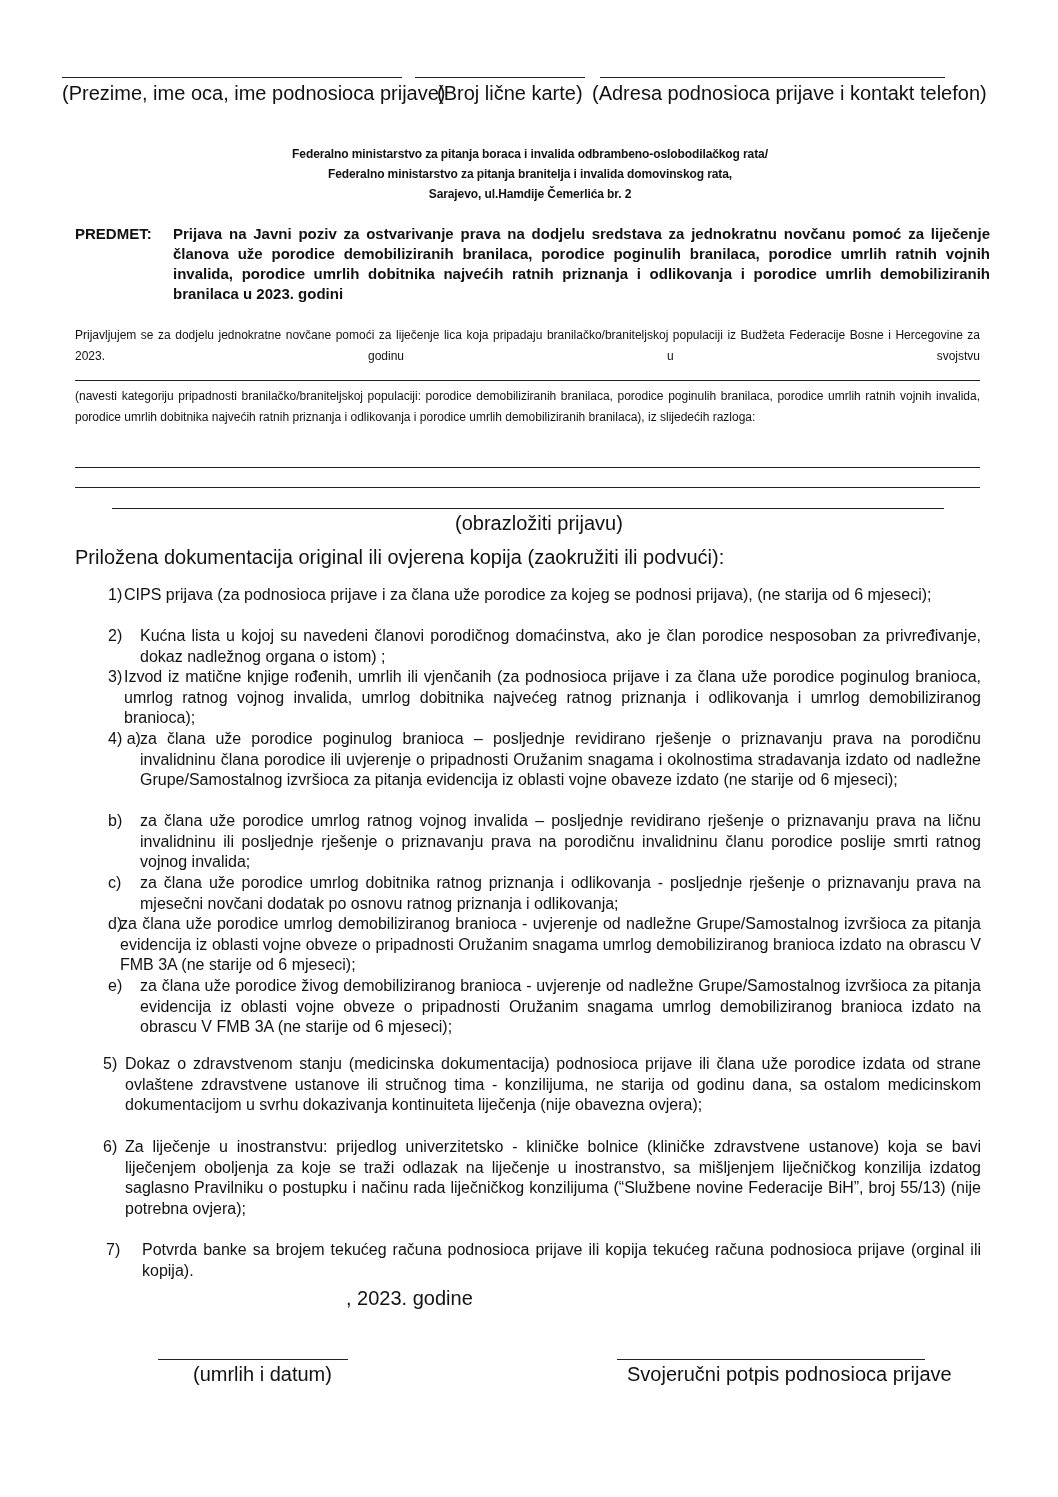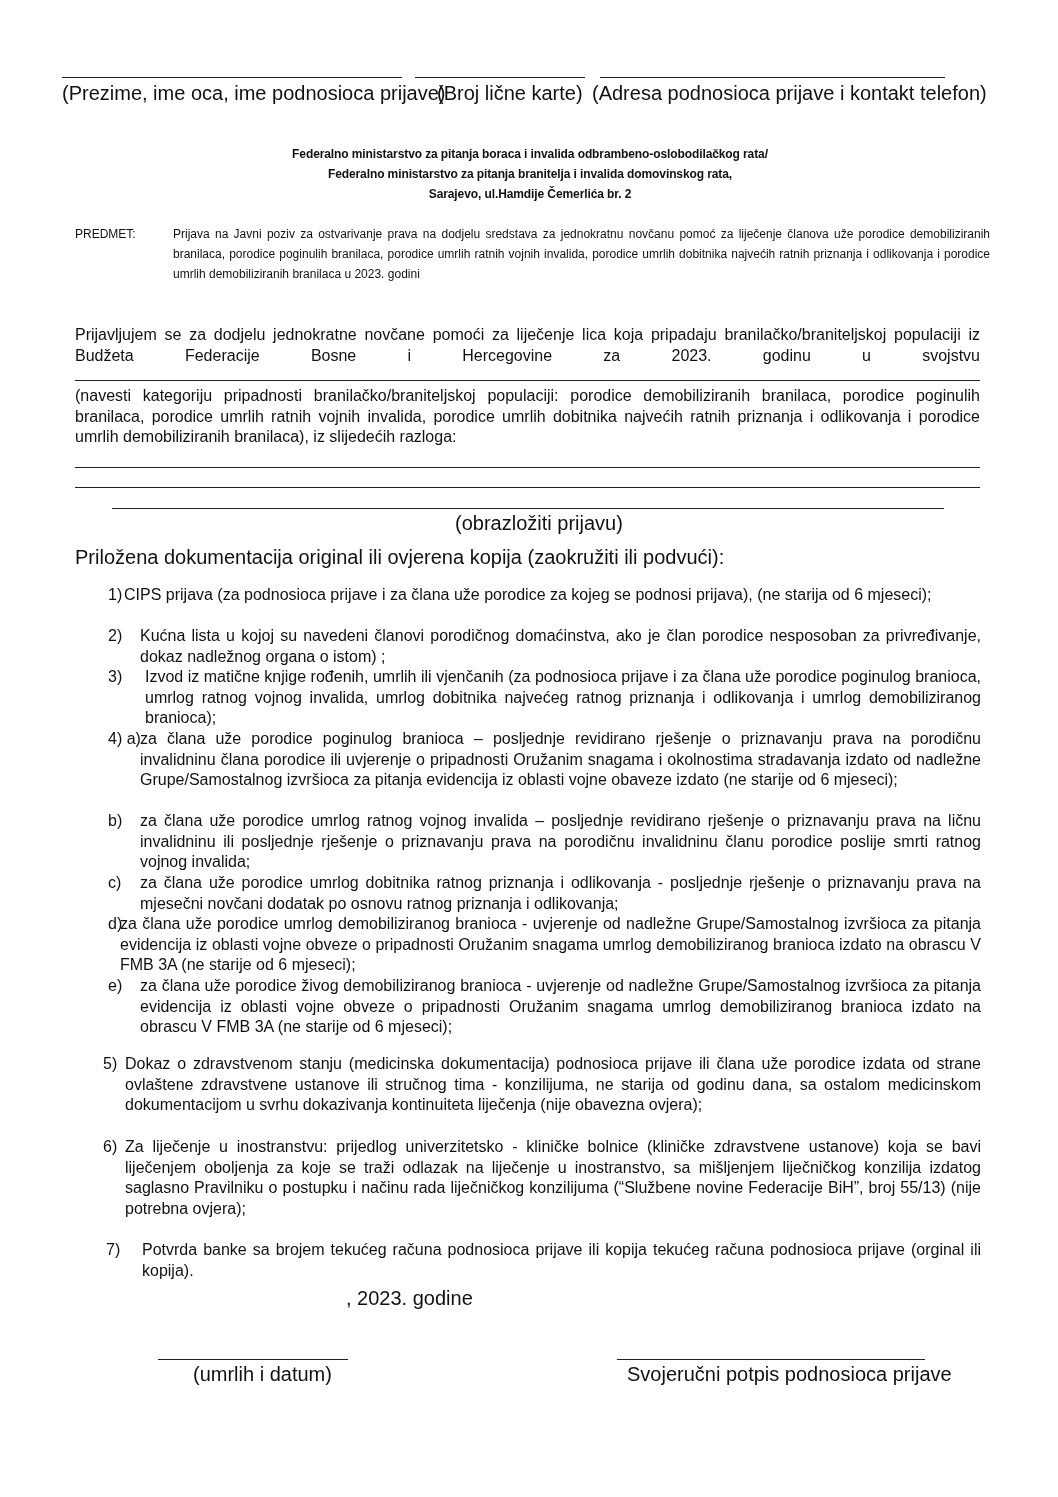--- a/index.html
+++ b/index.html
@@ -1,24 +1,24 @@
 <!DOCTYPE html>
 <html><head>
 <meta charset="utf-8">
 <style>
   html, body { margin: 0; padding: 0; background: #ffffff; }
   body { width: 1058px; height: 1497px; position: relative; overflow: hidden;
          font-family: "Liberation Sans", sans-serif; color: #111; font-size: 16px; }
   .line { position: absolute; border-top: 1.3px solid #222; height: 0; }
   .lbl { position: absolute; font-size: 20px; white-space: nowrap; }
   .hdr { position: absolute; left: 60px; width: 940px; text-align: center; font-weight: bold; font-size: 12px; line-height: 20px; letter-spacing: -0.1px; }
-  .subject { position: absolute; left: 75px; width: 930px; font-weight: normal; font-size: 12px; line-height: 20px; }
+  .subject { position: absolute; left: 75px; width: 930px; font-weight: bold; font-size: 15px; line-height: 20px; }
   .subject .k { position: absolute; left: 0; top: 0; }
   .subject .t { margin-left: 100px; text-align: justify; text-align-last: left; }
-  .para { position: absolute; left: 75px; width: 905px; font-size: 16px; line-height: 20.5px; text-align: justify; }
+  .para { position: absolute; left: 75px; width: 905px; font-size: 12px; line-height: 20.5px; text-align: justify; }
   .item { position: absolute; font-size: 16px; line-height: 20.5px; }
   .item .n { position: absolute; left: 0; top: 0; }
   .item .t { text-align: justify; text-align-last: left; }
 </style>
 </head>
 <body>
 
 <div class="line" style="left:62px; top:77px; width:340px;"></div>
 <div class="lbl" style="left:62px; top:82px;">(Prezime, ime oca, ime podnosioca prijave)</div>
 
@@ -51,21 +51,21 @@
 <div class="item" style="left:108px; top:585px; width:873px;">
   <span class="n">1)</span>
   <div class="t" style="margin-left:16px;">CIPS prijava (za podnosioca prijave i za člana uže porodice za kojeg se podnosi prijava), (ne starija od 6 mjeseci);</div>
 </div>
 <div class="item" style="left:108px; top:626px; width:873px;">
   <span class="n">2)</span>
   <div class="t" style="margin-left:32px;">Kućna lista u kojoj su navedeni članovi porodičnog domaćinstva, ako je član porodice nesposoban za privređivanje, dokaz nadležnog organa  o istom) ;</div>
 </div>
 <div class="item" style="left:108px; top:667px; width:873px;">
   <span class="n">3)</span>
-  <div class="t" style="margin-left:37px;">Izvod iz matične knjige rođenih, umrlih ili vjenčanih (za podnosioca prijave i za člana uže porodice poginulog branioca, umrlog ratnog vojnog invalida, umrlog dobitnika najvećeg ratnog priznanja i odlikovanja i umrlog demobiliziranog branioca);</div>
+  <div class="t" style="margin-left:16px;">Izvod iz matične knjige rođenih, umrlih ili vjenčanih (za podnosioca prijave i za člana uže porodice poginulog branioca, umrlog ratnog vojnog invalida, umrlog dobitnika najvećeg ratnog priznanja i odlikovanja i umrlog demobiliziranog branioca);</div>
 </div>
 <div class="item" style="left:108px; top:729px; width:873px;">
   <span class="n">4)  a)</span>
   <div class="t" style="margin-left:32px; text-indent:0;">za člana uže porodice poginulog branioca – posljednje revidirano rješenje o priznavanju prava na porodičnu invalidninu člana porodice ili uvjerenje o pripadnosti Oružanim snagama i okolnostima stradavanja izdato od nadležne Grupe/Samostalnog izvršioca za pitanja evidencija iz oblasti vojne obaveze izdato (ne starije od 6 mjeseci);</div>
 </div>
 <div class="item" style="left:108px; top:811px; width:873px;">
   <span class="n">b)</span>
   <div class="t" style="margin-left:32px;">za člana uže porodice umrlog ratnog vojnog invalida – posljednje revidirano rješenje o priznavanju prava na ličnu invalidninu ili posljednje rješenje o priznavanju prava na porodičnu invalidninu članu porodice poslije smrti ratnog vojnog invalida;</div>
 </div>
 <div class="item" style="left:108px; top:873px; width:873px;">

